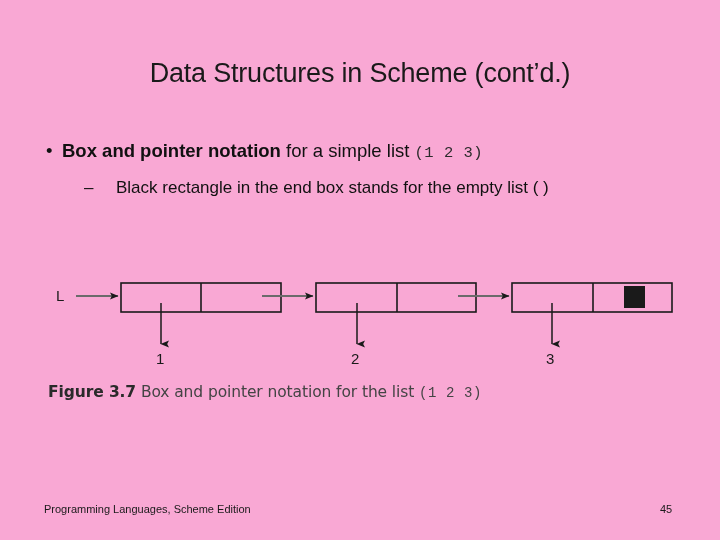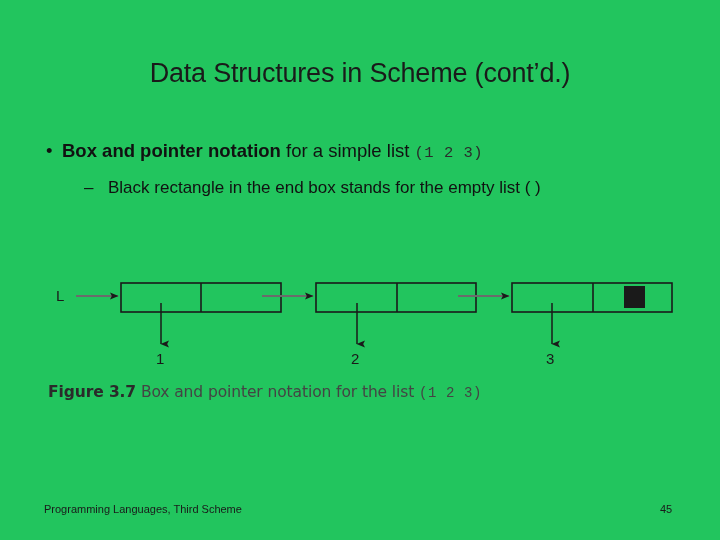--- a/index.html
+++ b/index.html
@@ -12,21 +12,21 @@
     height: 540px;
     position: relative;
     overflow: hidden;
     font-family: "Liberation Sans", sans-serif;
     color: #000000;
   }
 
   .slide {
     position: absolute;
     inset: 0;
-    background: #22c55e;
+    background: #f9a8d4;
   }
 
   
   .slide-title {
     position: absolute;
     left: 0;
     top: 58px;
     width: 720px;
     text-align: center;
     font-size: 27px;
@@ -76,21 +76,21 @@
     line-height: 24px;
     color: #111111;
   }
   .bullet-l2 .dash {
     position: absolute;
     left: 0;
     top: 0;
   }
   .bullet-l2 .b2-text {
     display: block;
-    margin-left: 24px;
+    margin-left: 32px;
   }
 
   
   .figure-wrap {
     position: absolute;
     left: 0;
     top: 262px;
     width: 720px;
     height: 150px;
   }
@@ -199,16 +199,16 @@
       </g>
     </svg>
   </div>
 
   <div class="figure-caption">
     <span class="fig-label">Figure 3.7</span>
     <span>Box and pointer notation for the list</span>
     <span class="cap-code">(1 2 3)</span>
   </div>
 
-  <div class="footer-left">Programming Languages, Third Scheme</div>
+  <div class="footer-left">Programming Languages, Scheme Edition</div>
   <div class="footer-page">45</div>
 
 </div>
 
 </body></html>

